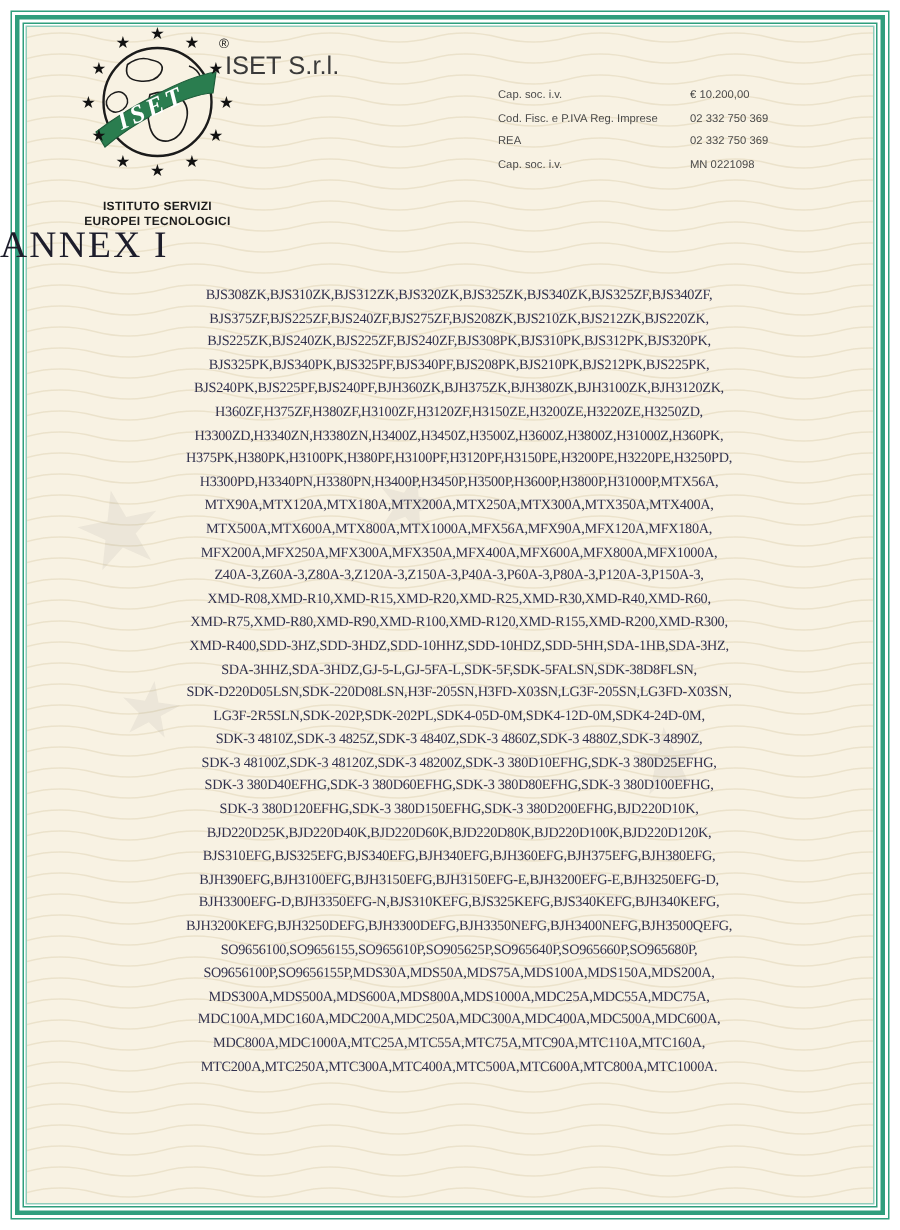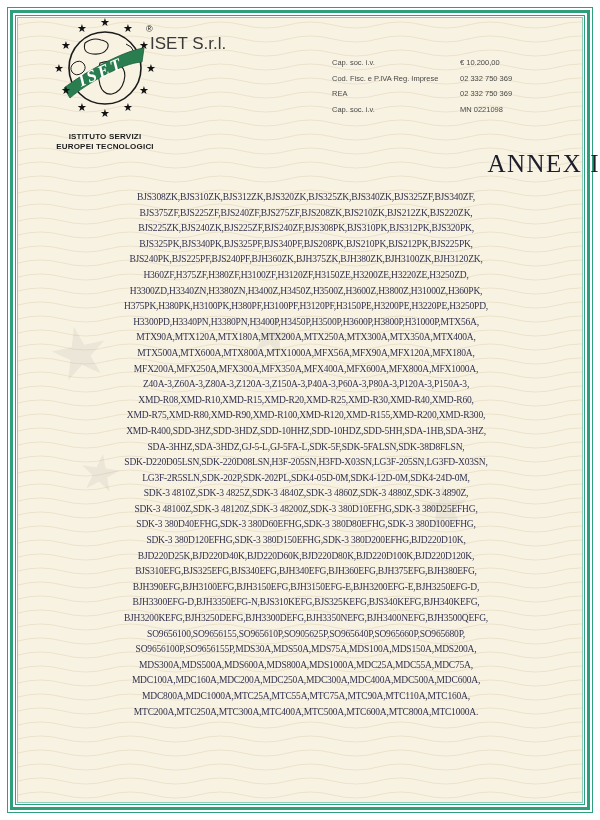--- a/index.html
+++ b/index.html
@@ -31,21 +31,21 @@
   .company-name { position:absolute; left:150px; top:34px; font-size:17px; color:#3a3a3a; }
   .contact-block { position:absolute; left:150px; top:66px; font-size:7.5px; color:#4a4a4a; }
   .contact-block .c-line { margin-bottom:7px; line-height:9px; }
   .email-link { text-decoration:underline; margin-left:6px; }
   .registry-block { position:absolute; left:332px; top:58px; font-size:7.5px; color:#4a4a4a; width:230px; }
   .reg-row { display:flex; margin-bottom:6.5px; line-height:9px; }
   .reg-label { width:128px; }
   .reg-value { width:100px; }
   
   .annex-title {
-    position:absolute; top:150px; left:0; right:0; text-align:right;
+    position:absolute; top:150px; left:0; right:0; text-align:left;
     font-family:"Liberation Serif", serif; font-size:25px; letter-spacing:1.5px;
     color:#1d1d2b;
   }
   .codes { position:absolute; top:190px; left:12px; right:0; text-align:center; }
   .code-line {
     font-family:"Liberation Serif", serif; font-size:9.5px; line-height:15.6px;
     letter-spacing:-0.2px; color:#32324e; white-space:nowrap;
   }
 </style>
 </head>

